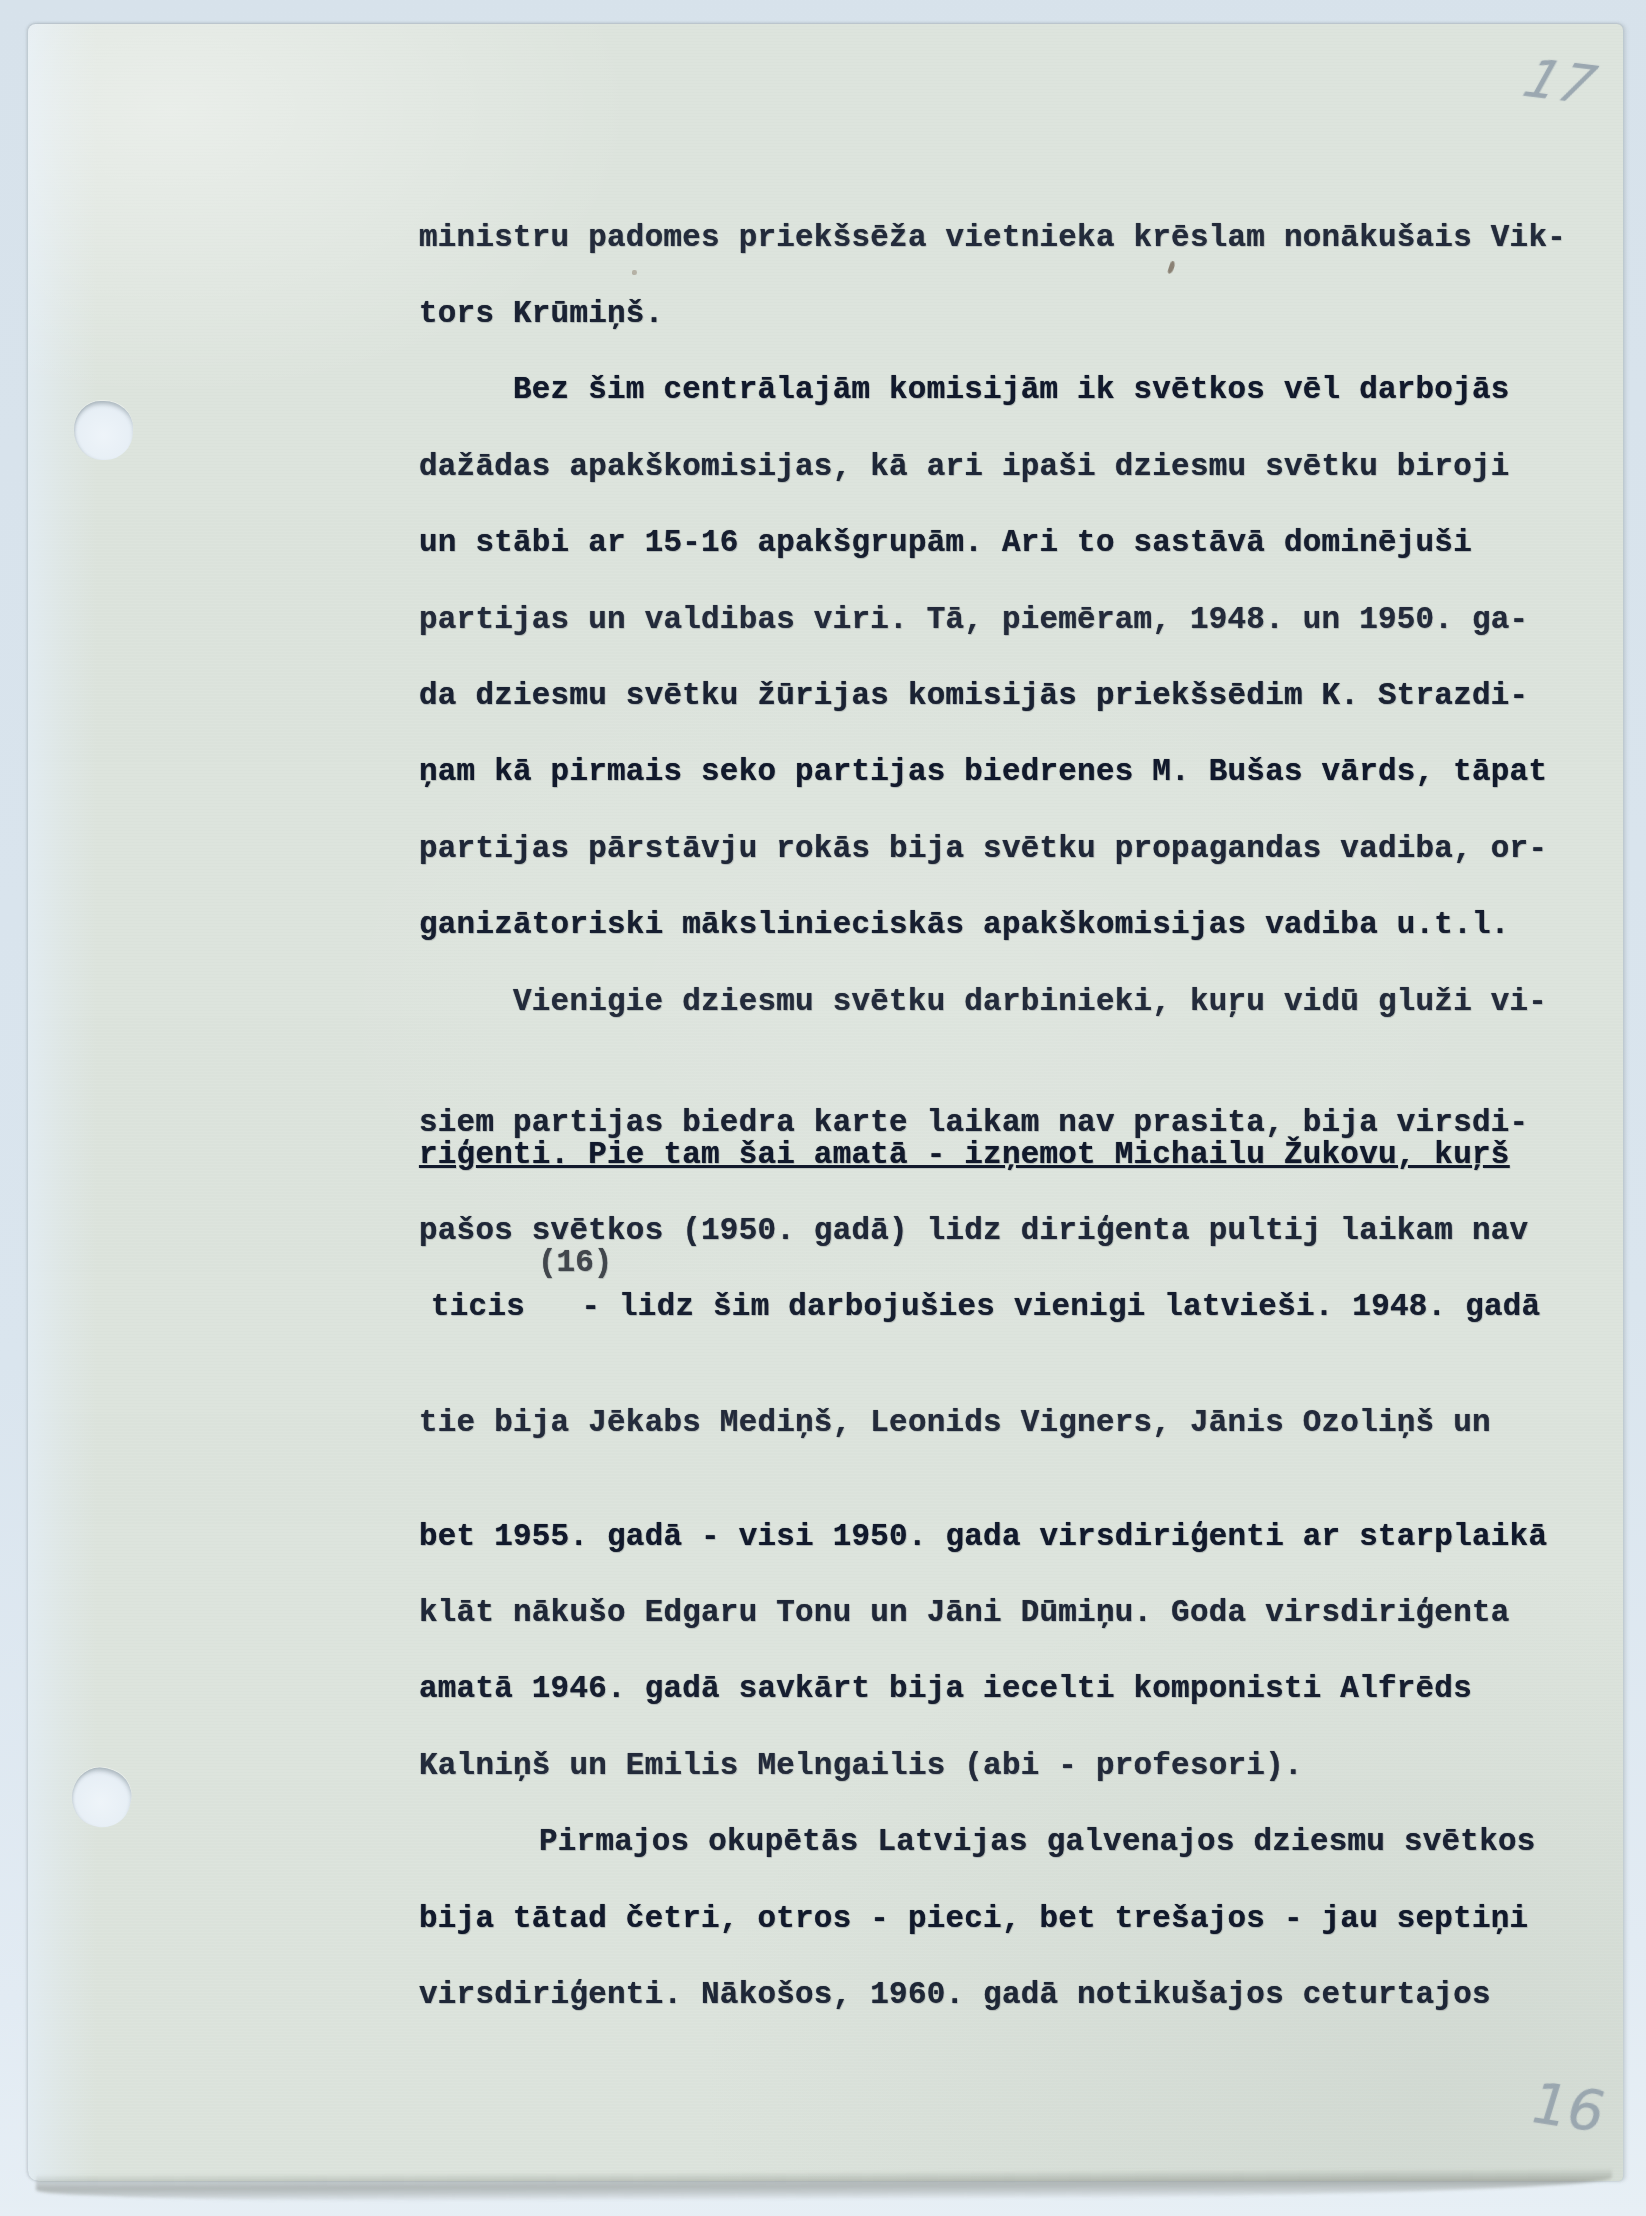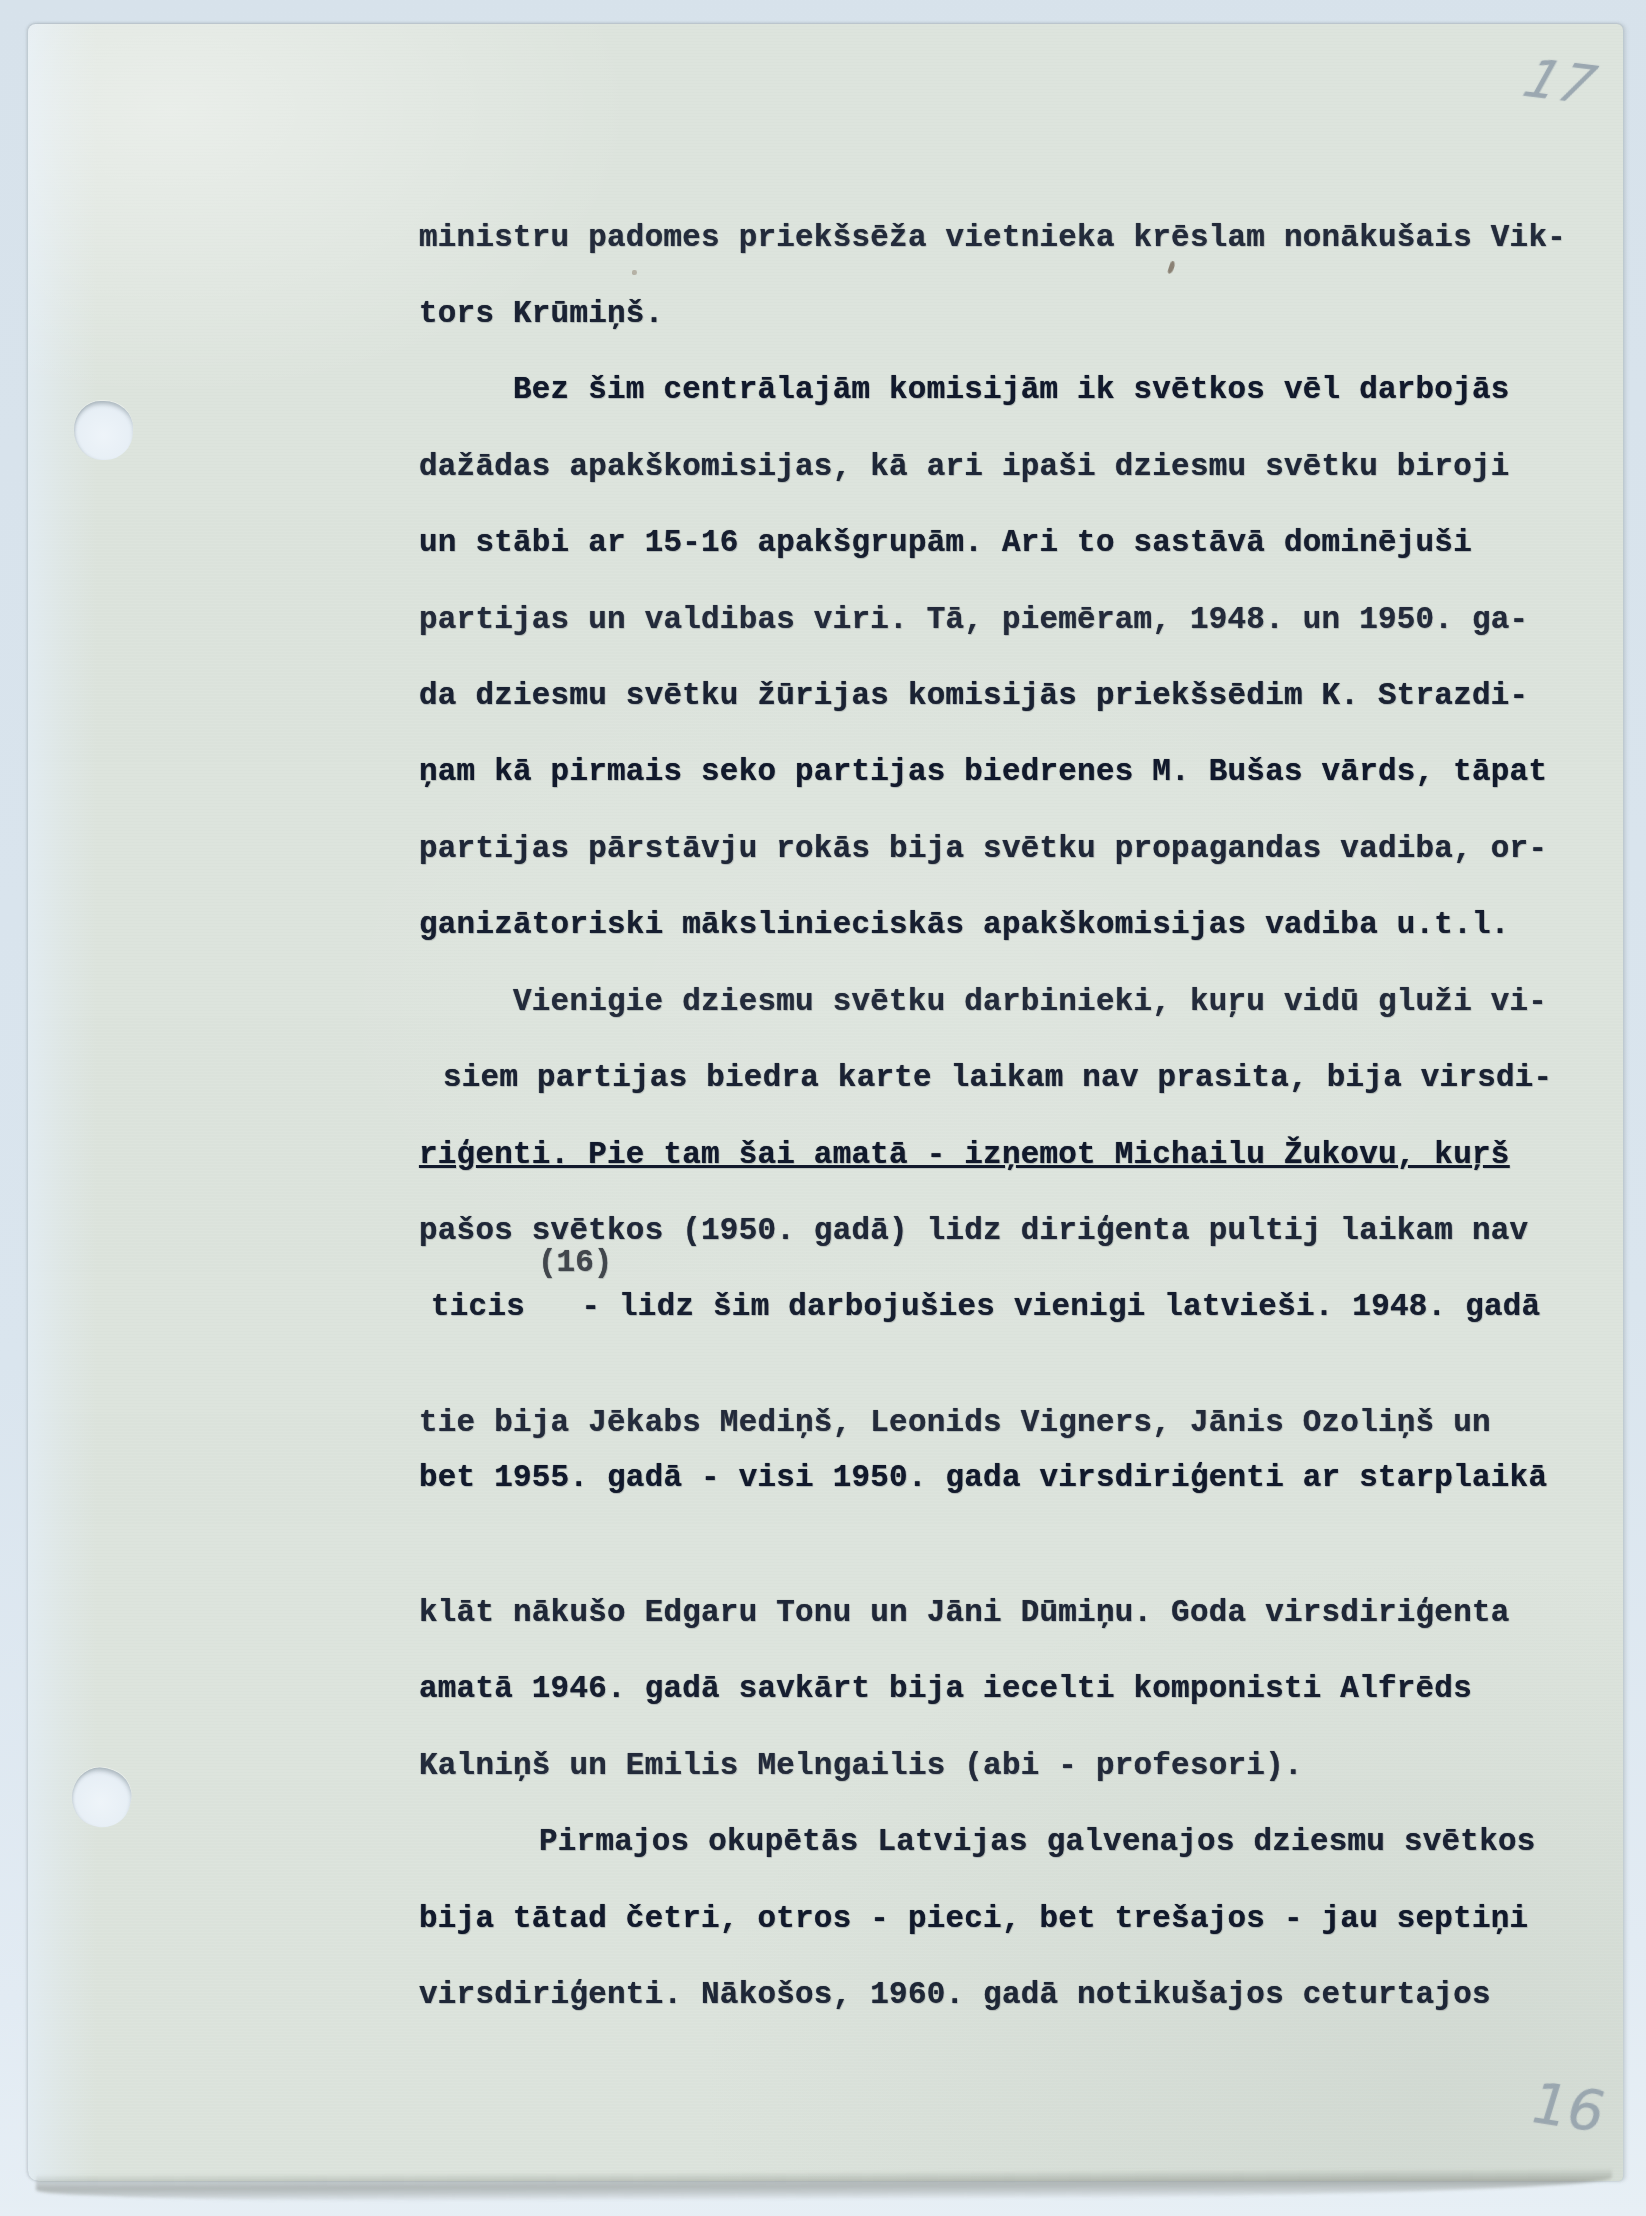--- a/index.html
+++ b/index.html
@@ -139,26 +139,26 @@
       <div class="tline" style="top: 298px; opacity: 0.944;">tors Krūmiņš.</div>
       <div class="tline indent" style="top: 374px; opacity: 0.988;">Bez šim centrālajām komisijām ik svētkos vēl darbojās</div>
       <div class="tline" style="top: 451px; opacity: 0.922;">dažādas apakškomisijas, kā ari ipaši dziesmu svētku biroji</div>
       <div class="tline" style="top: 527px; opacity: 0.966;">un stābi ar 15-16 apakšgrupām. Ari to sastāvā dominējuši</div>
       <div class="tline" style="top: 604px; opacity: 0.9;">partijas un valdibas viri. Tā, piemēram, 1948. un 1950. ga-</div>
       <div class="tline" style="top: 680px; opacity: 0.944;">da dziesmu svētku žūrijas komisijās priekšsēdim K. Strazdi-</div>
       <div class="tline" style="top: 756px; opacity: 0.988;">ņam kā pirmais seko partijas biedrenes M. Bušas vārds, tāpat</div>
       <div class="tline" style="top: 833px; opacity: 0.922;">partijas pārstāvju rokās bija svētku propagandas vadiba, or-</div>
       <div class="tline" style="top: 909px; opacity: 0.966;">ganizātoriski mākslinieciskās apakškomisijas vadiba u.t.l.</div>
       <div class="tline indent" style="top: 986px; opacity: 0.9;">Vienigie dziesmu svētku darbinieki, kuŗu vidū gluži vi-</div>
-      <div class="tline" style="top: 1062px; opacity: 0.944; margin-left: 24px;">siem partijas biedra karte laikam nav prasita, bija virsdi-</div>
+      <div class="tline" style="top: 1107px; opacity: 0.944;">siem partijas biedra karte laikam nav prasita, bija virsdi-</div>
       <div class="tline" style="top: 1139px; opacity: 0.988; text-decoration: underline;">riģenti. Pie tam šai amatā - izņemot Michailu Žukovu, kuŗš</div>
       <div class="tline" style="top: 1215px; opacity: 0.922;">pašos svētkos (1950. gadā) lidz diriģenta pultij laikam nav</div>
       <div class="tline" style="top: 1291px; opacity: 0.966; margin-left: 12px;">ticis   - lidz šim darbojušies vienigi latvieši. 1948. gadā</div>
       <div class="tline" style="top: 1368px; opacity: 0.9; margin-top: 39px;">tie bija Jēkabs Mediņš, Leonids Vigners, Jānis Ozoliņš un</div>
-      <div class="tline" style="top: 1462px; opacity: 0.988;">bet 1955. gadā - visi 1950. gada virsdiriģenti ar starplaikā</div>
+      <div class="tline" style="top: 1521px; opacity: 0.988;">bet 1955. gadā - visi 1950. gada virsdiriģenti ar starplaikā</div>
       <div class="tline" style="top: 1597px; opacity: 0.922;">klāt nākušo Edgaru Tonu un Jāni Dūmiņu. Goda virsdiriģenta</div>
       <div class="tline" style="top: 1673px; opacity: 0.966;">amatā 1946. gadā savkārt bija iecelti komponisti Alfrēds</div>
       <div class="tline" style="top: 1750px; opacity: 0.9;">Kalniņš un Emilis Melngailis (abi - profesori).</div>
       <div class="tline indent" style="top: 1826px; opacity: 0.944; margin-left: 26px;">Pirmajos okupētās Latvijas galvenajos dziesmu svētkos</div>
       <div class="tline" style="top: 1903px; opacity: 0.988;">bija tātad četri, otros - pieci, bet trešajos - jau septiņi</div>
       <div class="tline" style="top: 1979px; opacity: 0.922;">virsdiriģenti. Nākošos, 1960. gadā notikušajos ceturtajos</div>
     </div>
 
   <div class="pencil top">17</div>
 

